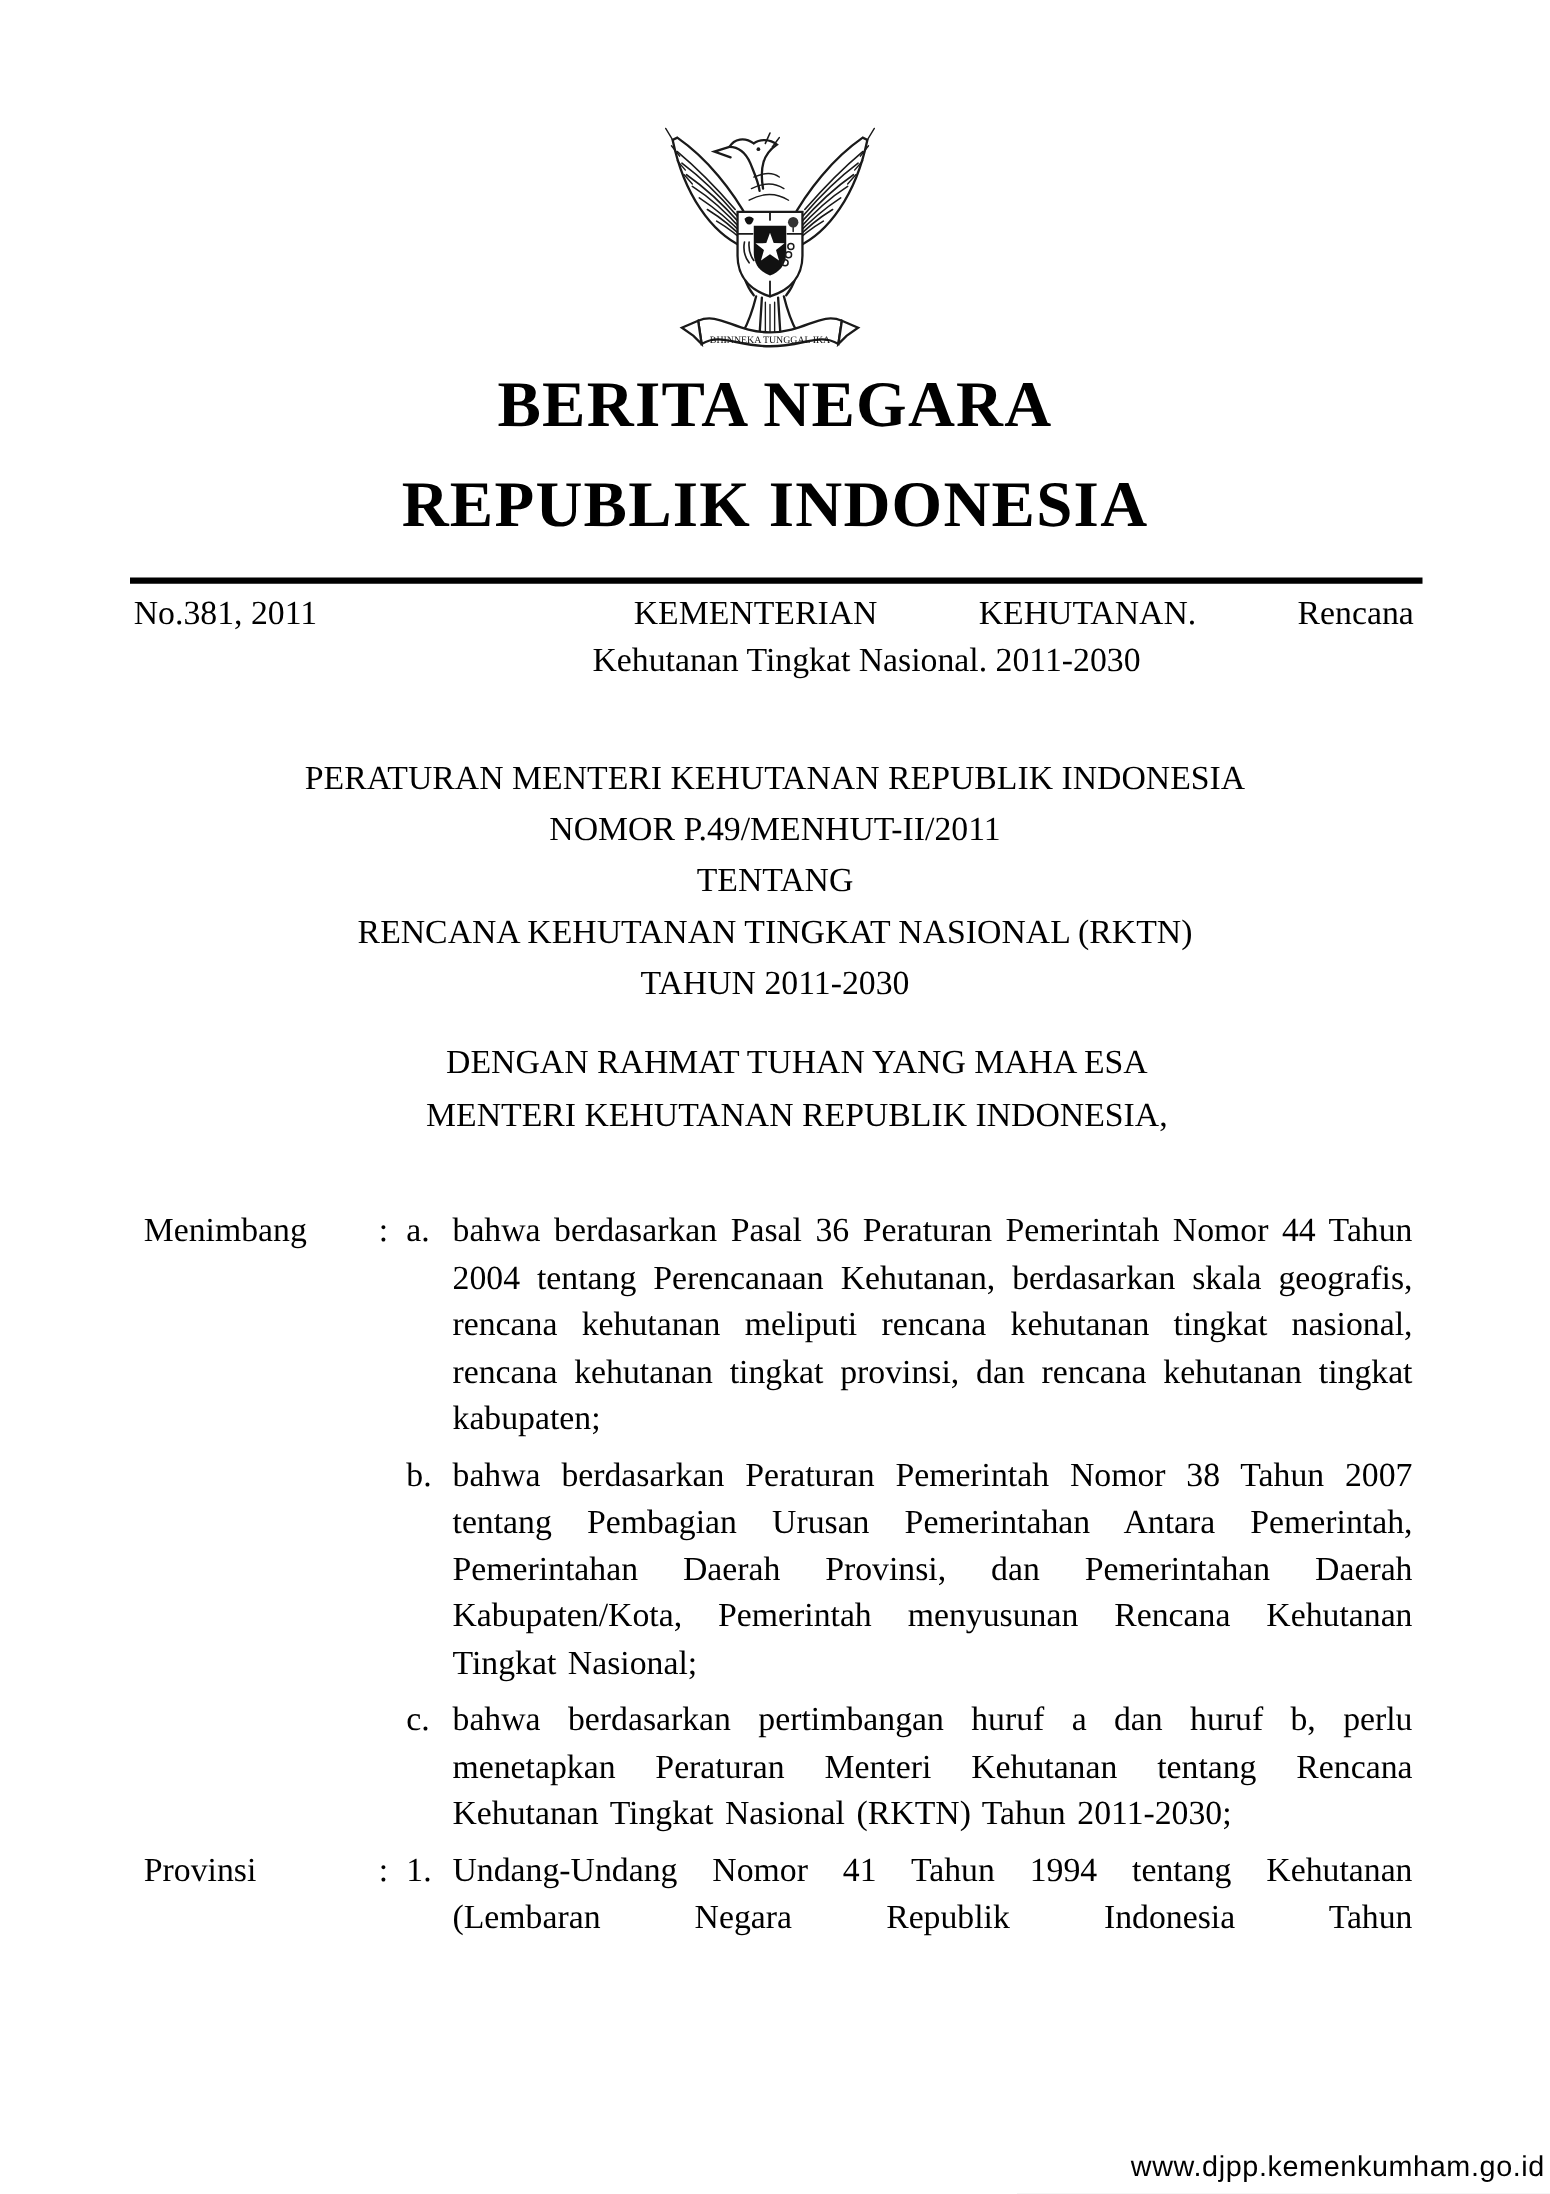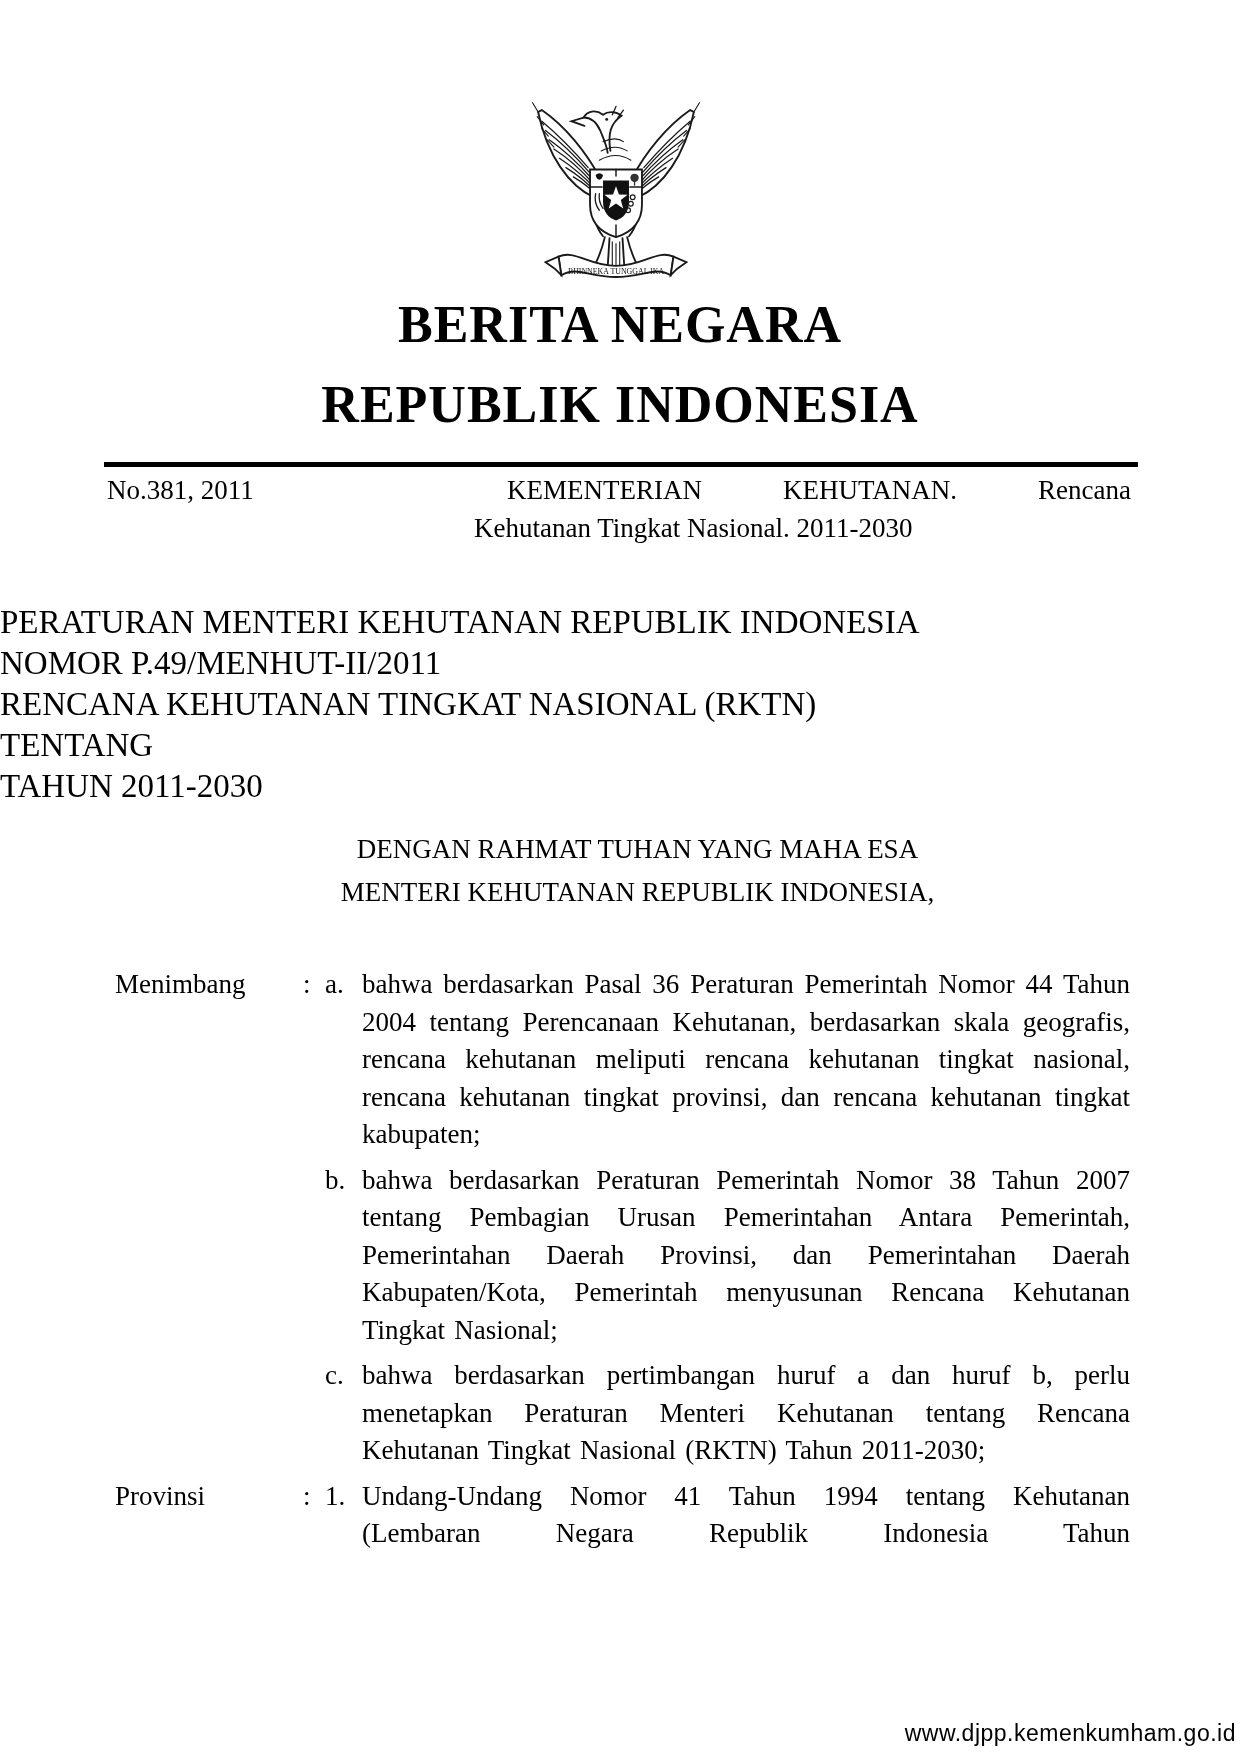--- a/index.html
+++ b/index.html
@@ -40,21 +40,21 @@
   .gz-subject {
     position:absolute; top:471px; left:474px; width:657px;
     font-size:27px; line-height:38px;
   }
   .gz-line1 { text-align:justify; text-align-last:justify;margin-left:33px; }
   .gz-line2 { text-align:left; }
 
   
   .reg-title {
     position:absolute; top:602px; left:0; right:0;
-    font-size:33px; line-height:41px;
+    text-align:center; font-size:27px; line-height:41px;
   }
   .preamble {
     position:absolute; top:828px; left:0; right:0;
     text-align:center; font-size:27px; line-height:43px;padding-left:35px;
   }
 
   
   .doc-body {
     position:absolute; top:966px; left:115px; width:1015px;
     font-size:27px; line-height:37.5px;
@@ -161,22 +161,22 @@
 
   <div class="gz-no">No.381, 2011</div>
   <div class="gz-subject">
     <div class="gz-line1">KEMENTERIAN KEHUTANAN. Rencana</div>
     <div class="gz-line2">Kehutanan Tingkat Nasional. 2011-2030</div>
   </div>
 
   <div class="reg-title">
     <div>PERATURAN MENTERI KEHUTANAN REPUBLIK INDONESIA</div>
     <div>NOMOR P.49/MENHUT-II/2011</div>
+    <div>TENTANG</div>
     <div>RENCANA KEHUTANAN TINGKAT NASIONAL (RKTN)</div>
-    <div>TENTANG</div>
     <div>TAHUN 2011-2030</div>
   </div>
 
   <div class="preamble">
     <div>DENGAN RAHMAT TUHAN YANG MAHA ESA</div>
     <div>MENTERI KEHUTANAN REPUBLIK INDONESIA,</div>
   </div>
 
   <div class="doc-body">
 

